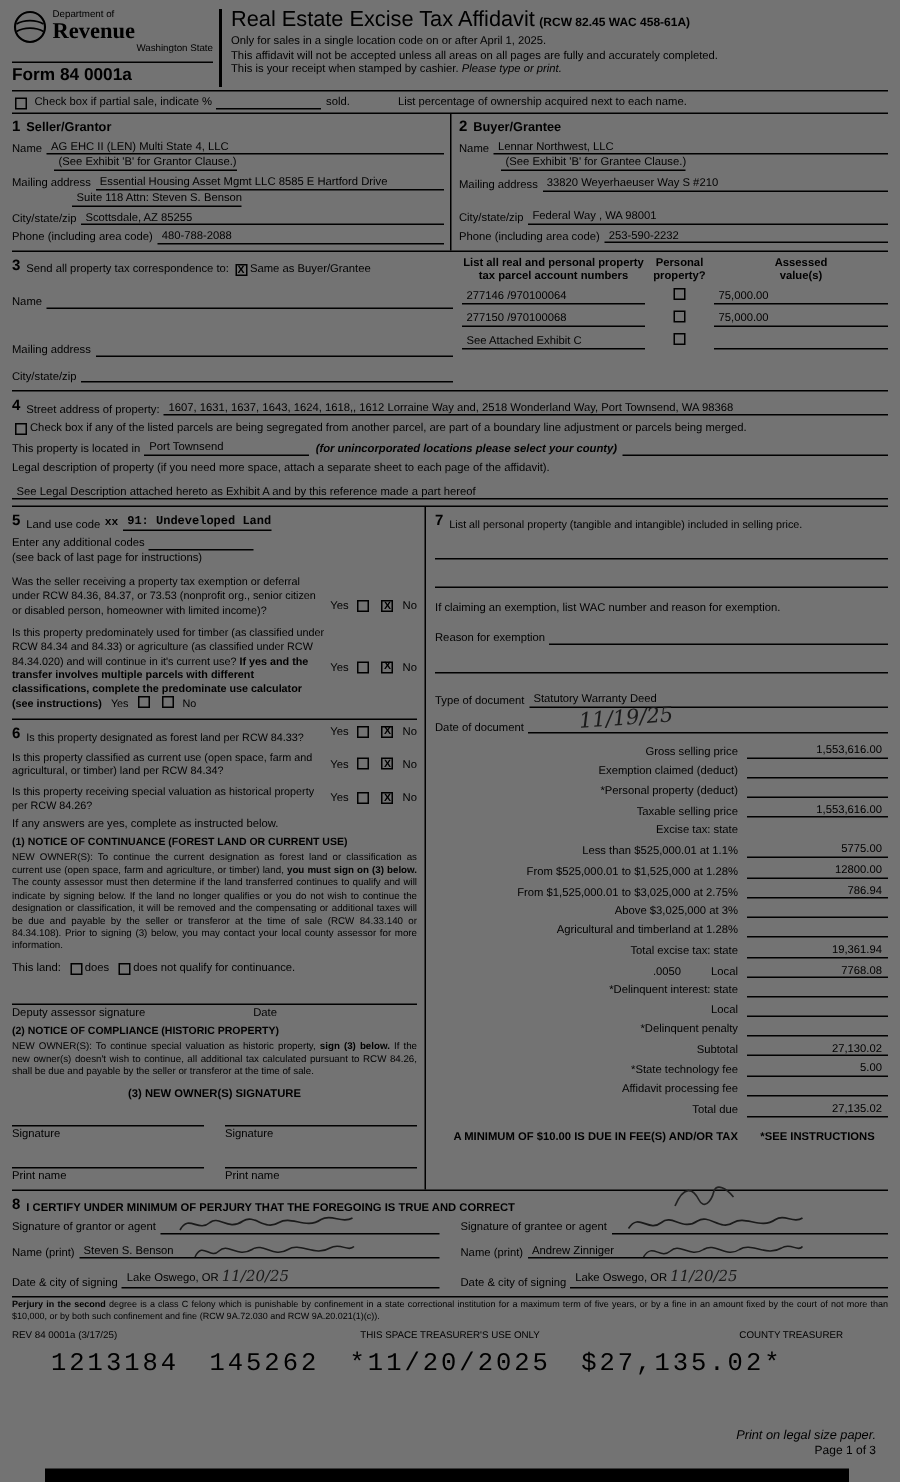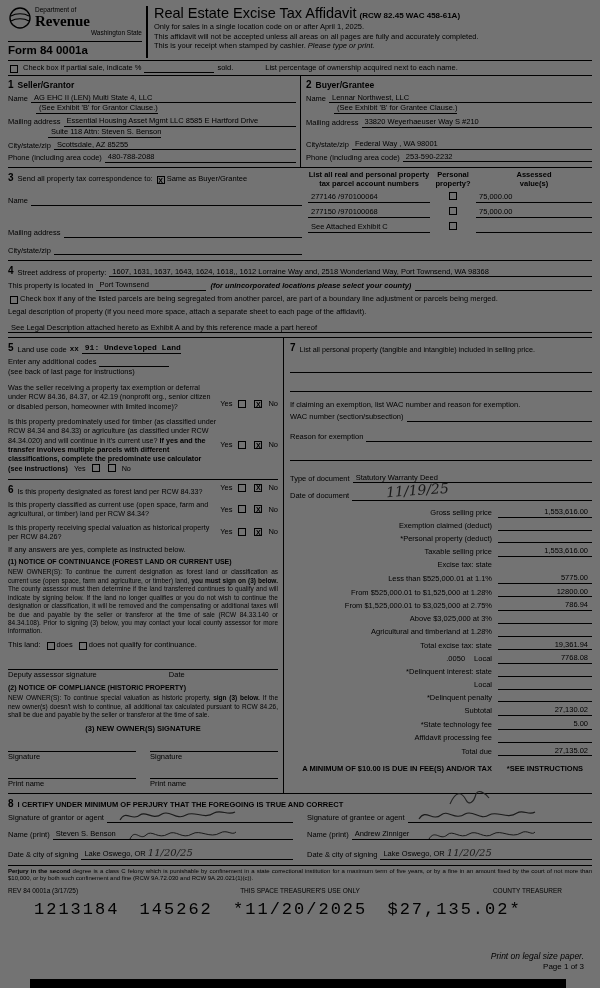--- a/index.html
+++ b/index.html
@@ -50,21 +50,21 @@
   
   .main{border-top:1px solid #000;display:flex}
   .ml{width:276px;flex:none;border-right:1px solid #000;padding:3px 5px 4px 0}
   .mr{flex:1;padding:3px 0 4px 6px}
   .qt{flex:1;font-size:7.2px}
   .small{font-size:6.5px;text-align:justify}
   .mono{font-family:"Liberation Mono",monospace}
   
   .trow{display:flex;align-items:flex-end;margin-top:3px}
   .tlabel{flex:1;text-align:right;padding-right:6px}
-  .tpre{margin-right:9px}
+  .tpre{margin-right:20px}
   .tval{width:94px;flex:none;border-bottom:1px solid #000;text-align:right;padding-right:4px;min-height:9px}
   .tval.nb{border-bottom:none}
   
   .sec8{border-top:1px solid #000;padding:3px 0 5px;position:relative}
   .sig2{display:flex;gap:14px}
   .sigcell{flex:1}
   .hw{font-family:"DejaVu Serif",serif;font-style:italic;color:#1a1a1a}
   .hw-big{font-size:14px;transform:rotate(-4deg);display:inline-block}
   .sigwrap{position:relative}
   .sigsvg{position:absolute;bottom:-2px;left:8px}
@@ -225,28 +225,28 @@
     </div>
   </div>
 
   <div class="sec4">
     <div class="frow">
         <span class="secnum">4</span>
       <span class="lbl">Street address of property:</span>
       <span class="ul fill">1607, 1631, 1637, 1643, 1624, 1618,, 1612 Lorraine Way and, 2518 Wonderland Way, Port Townsend, WA 98368</span>
     </div>
     <div class="frow mt3">
+        <span class="cb"></span>
+      <span>Check box if any of the listed parcels are being segregated from another parcel, are part of a boundary line adjustment or parcels being merged.</span>
+    </div>
+    <div class="frow mt3">
         <span class="lbl">This property is located in</span>
       <span class="ul" style="width:110px">Port Townsend</span>
       <span class="b i" style="margin:0 4px">(for unincorporated locations please select your county)</span>
       <span class="ul fill"></span>
-    </div>
-    <div class="frow mt3">
-        <span class="cb"></span>
-      <span>Check box if any of the listed parcels are being segregated from another parcel, are part of a boundary line adjustment or parcels being merged.</span>
     </div>
     <div class="mt3">Legal description of property (if you need more space, attach a separate sheet to each page of the affidavit).</div>
     <div class="frow mt6">
         <span class="ul fill">See Legal Description attached hereto as Exhibit A and by this reference made a part hereof</span>
       </div>
   </div>
 
   <div class="main">
     <div class="ml">
 
@@ -256,21 +256,21 @@
           <span class="lbl">Land use code</span>
           <span class="mono b" style="margin-right:3px">xx</span>
           <span class="mono b ul" style="font-size:8px">91: Undeveloped Land</span>
         </div>
         <div class="frow mt3">
             <span class="lbl">Enter any additional codes</span>
             <span class="ul" style="width:70px"></span>
           </div>
         <div>(see back of last page for instructions)</div>
         <div class="frow mt6">
-          <div class="qt">Was the seller receiving a property tax exemption or deferral under RCW 84.36, 84.37, or 42.19 (nonprofit org., senior citizen or disabled person, homeowner with limited income)?</div>
+          <div class="qt">Was the seller receiving a property tax exemption or deferral under RCW 84.36, 84.37, or 73.53 (nonprofit org., senior citizen or disabled person, homeowner with limited income)?</div>
           <span class="yn" style="align-self:flex-end;margin-bottom:2px">
             <span>Yes</span>
             <span class="cb"></span>
             <span class="cb">X</span>
             <span>No</span>
           </span>
         </div>
         <div class="frow mt6" style="align-items:center">
           <div class="qt">
             <span>Is this property predominately used for timber (as classified under RCW 84.34 and 84.33) or agriculture (as classified under RCW 84.34.020) and will continue in it's current use?</span>
@@ -362,24 +362,20 @@
     </div>
 
     <div class="mr">
       <div class="frow">
           <span class="secnum">7</span>
         <div class="qt">List all personal property (tangible and intangible) included in selling price.</div>
       </div>
       <div class="ul mt10"></div>
       <div class="ul mt10"></div>
       <div class="mt8">If claiming an exemption, list WAC number and reason for exemption.</div>
-      <div class="frow mt2">
-          <span class="lbl">WAC number (section/subsection)</span>
-          <span class="ul fill"></span>
-        </div>
       <div class="frow mt10">
           <span class="lbl">Reason for exemption</span>
           <span class="ul fill"></span>
         </div>
       <div class="ul mt10"></div>
       <div class="frow mt12">
           <span class="lbl">Type of document</span>
           <span class="ul fill">Statutory Warranty Deed</span>
         </div>
       <div class="frow mt8 sigwrap">

